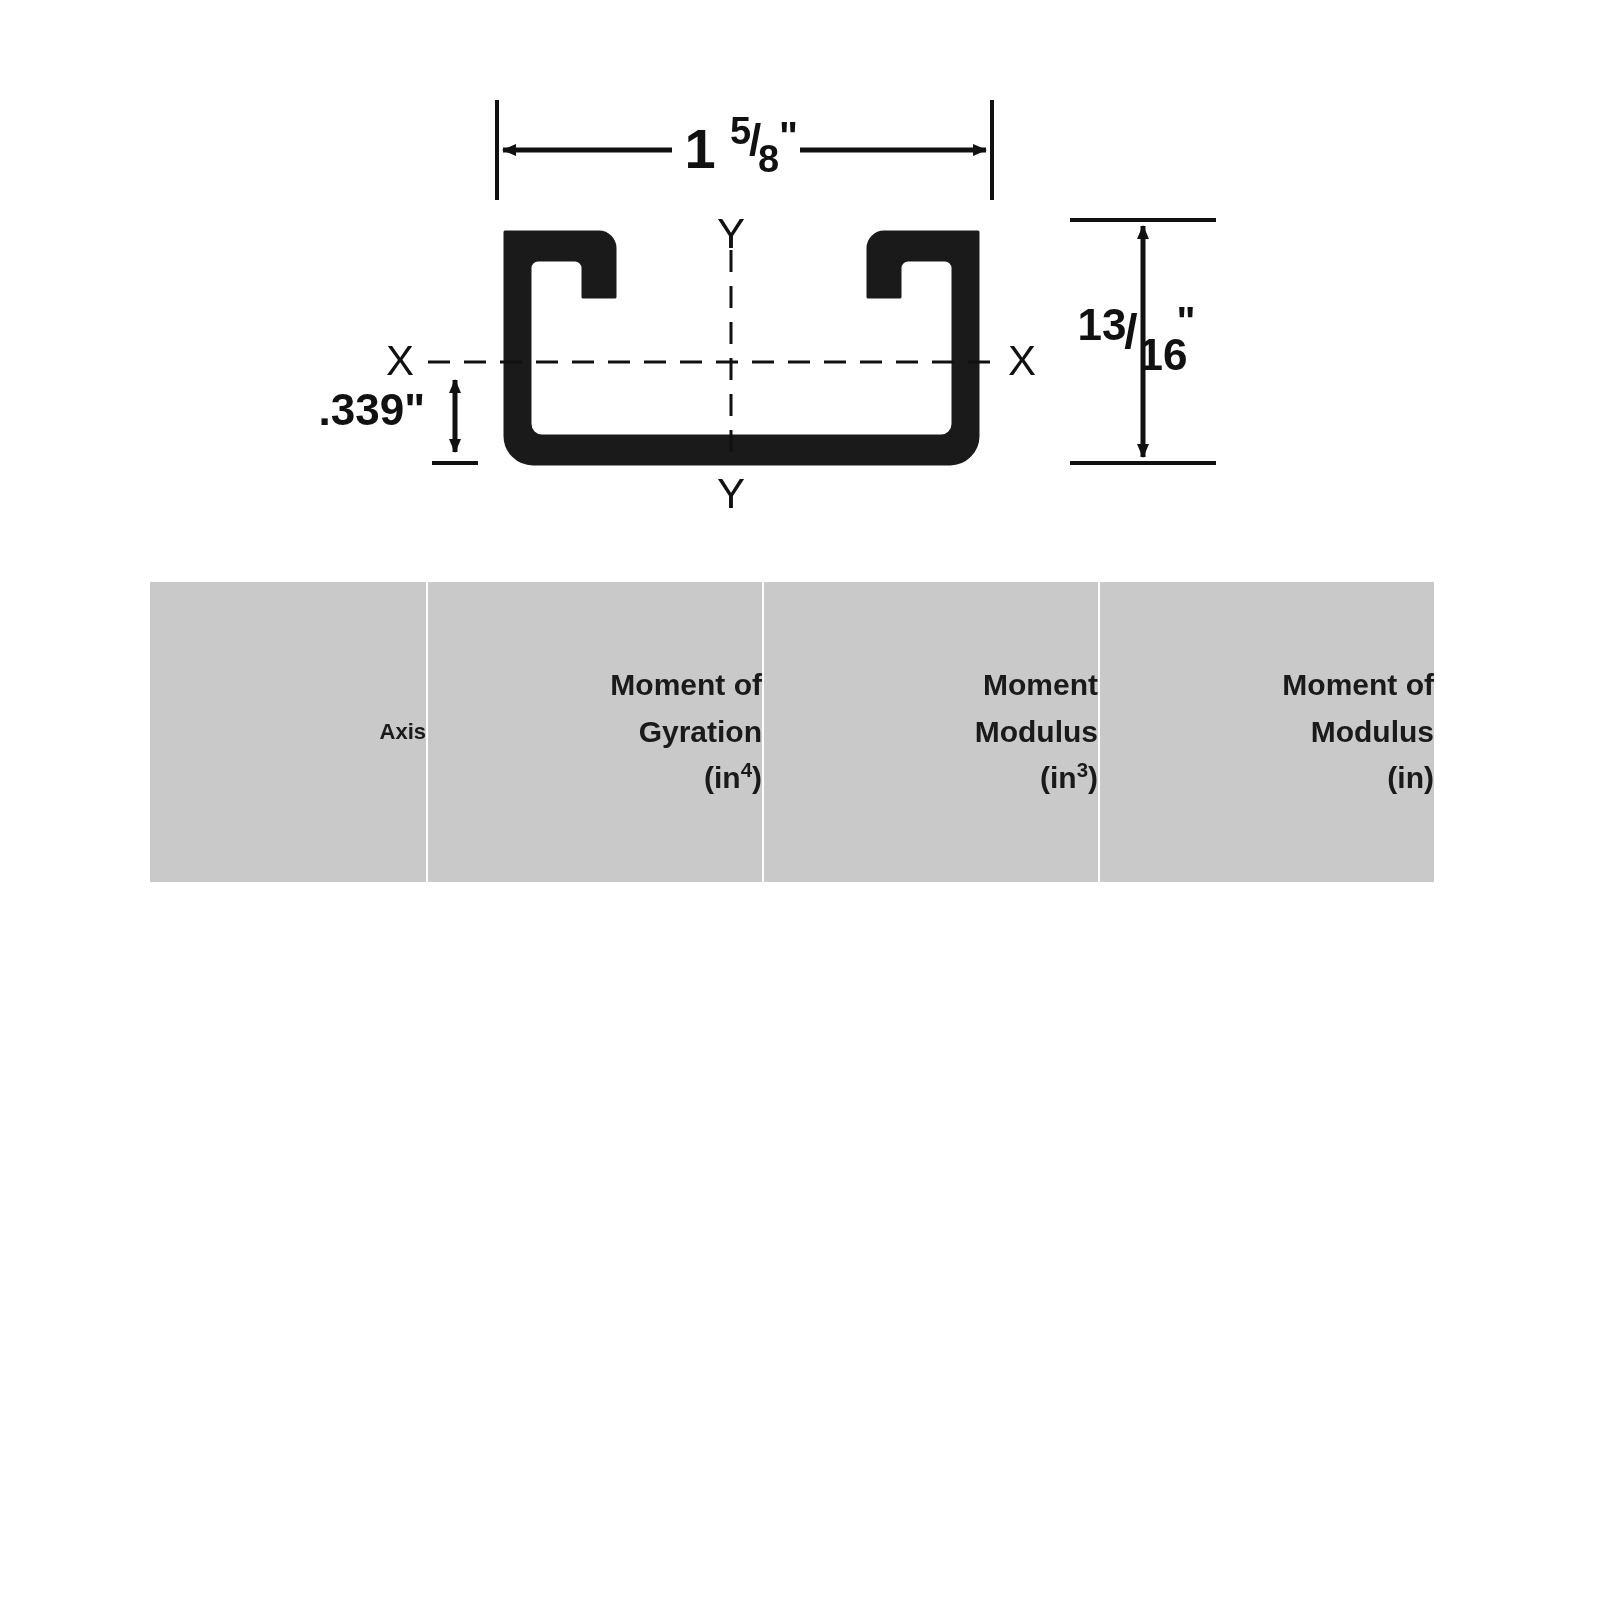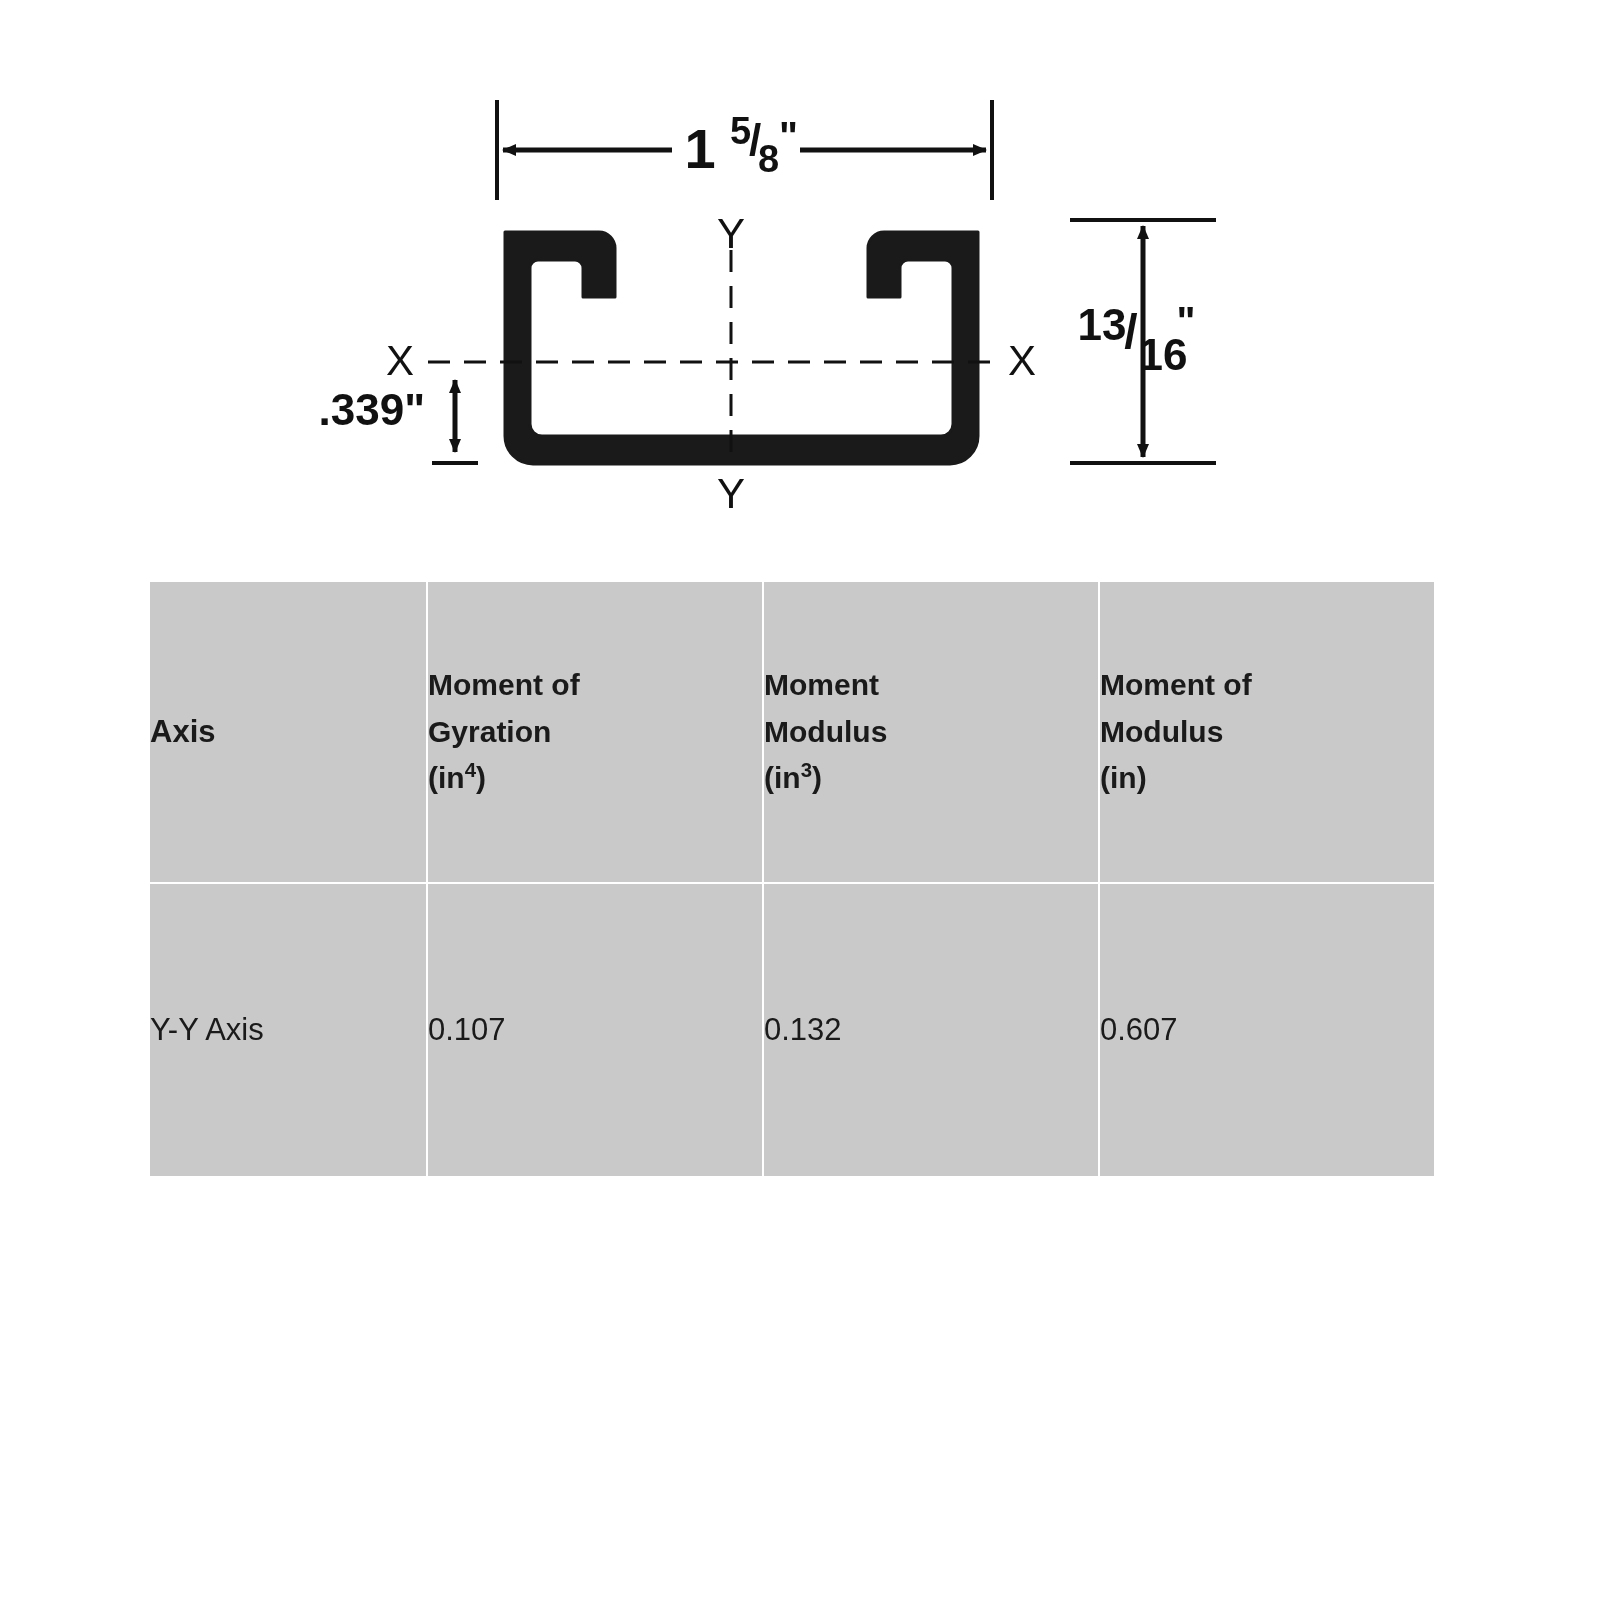--- a/index.html
+++ b/index.html
@@ -43,33 +43,33 @@
   #props-table {
     position: absolute;
     left: 148px;
     top: 580px;
     width: 1286px;
     border-collapse: collapse;
     table-layout: fixed;
   }
   #props-table td {
     border: 2px solid #ffffff;
-    text-align: left;
+    text-align: right;
     vertical-align: middle;
     padding: 0;
   }
   #props-table .head-cell {
     background: #c9c9c9;
     font-weight: 700;
     font-size: 30px;
     line-height: 1.55;
     height: 300px;
   }
   #props-table .head-cell.axis-head {
-    font-size: 31px;
+    font-size: 22px;
   }
   #props-table .body-cell {
     font-size: 31px;
     font-weight: 400;
     height: 292px;
   }
   #props-table .shade {
     background: #c9c9c9;
   }
   #props-table .plain {
@@ -199,20 +199,14 @@
         </div>
       </td>
       <td class="head-cell">
         <div>Moment of</div>
         <div>Modulus</div>
         <div>(in)</div>
       </td>
     </tr>
 
 
-    <tr>
-      <td class="body-cell shade">Y-Y Axis</td>
-      <td class="body-cell shade">0.107</td>
-      <td class="body-cell shade">0.132</td>
-      <td class="body-cell shade">0.607</td>
-    </tr>
   </tbody>
 </table>
 
 </body></html>

